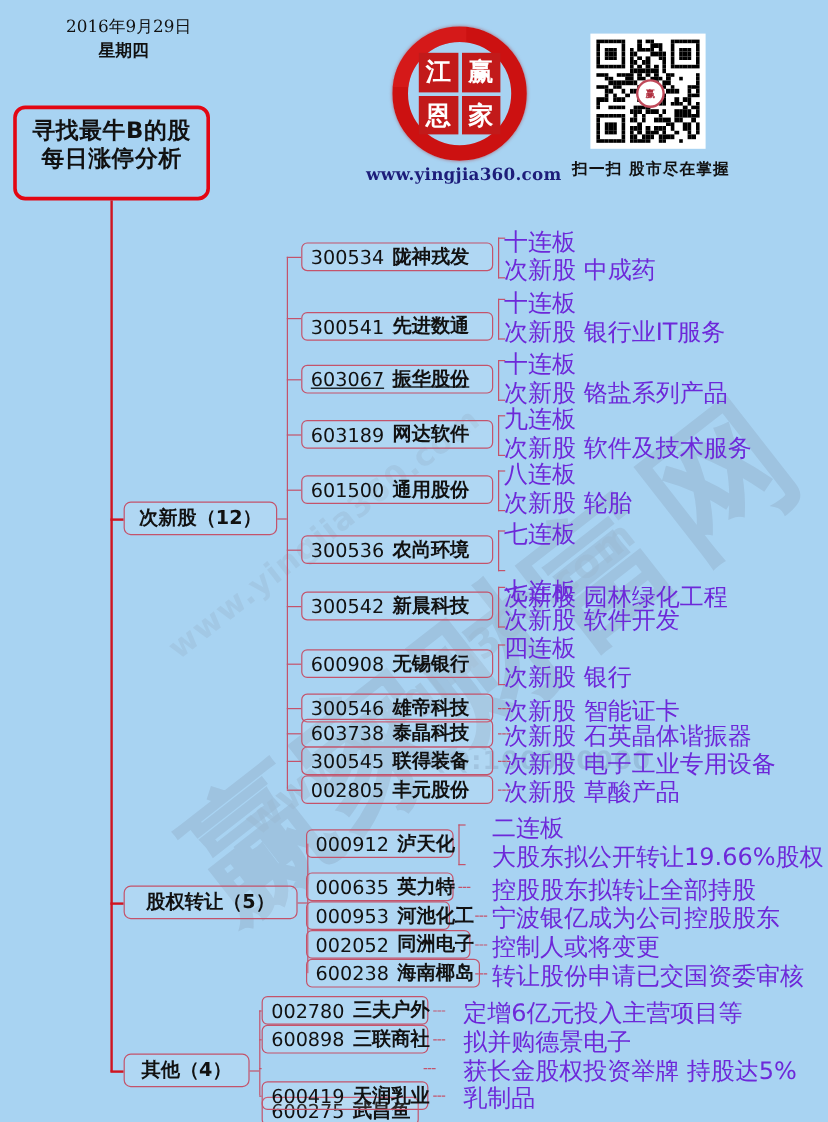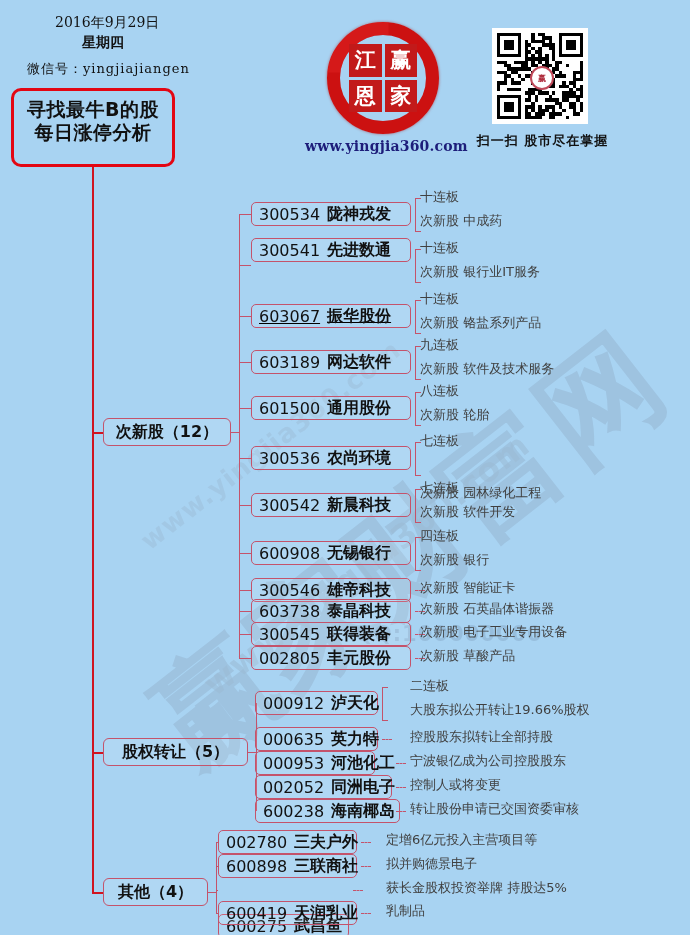--- a/index.html
+++ b/index.html
@@ -91,41 +91,40 @@
         background:rgba(255,255,255,.10);padding:0 7px;}
   .node span{font-size:16px;color:#111;white-space:nowrap;letter-spacing:0px;}
   .node .code{font-family:"DejaVu Sans","Liberation Sans",sans-serif;}
   .node .nm{font-weight:bold;margin-left:7px;}
 
   
   .vbar{position:absolute;width:1px;background:#c4536b;}
   .hbar{position:absolute;height:1px;background:#c4536b;}
 
   
-  .det{position:absolute;font-size:13px;color:#404040;white-space:nowrap;
+  .det{position:absolute;font-size:20px;color:#6d28d9;white-space:nowrap;
         letter-spacing:0px;}
 
   
   .brk{position:absolute;border-left:1px solid #c4536b;
         border-top:1px solid #c4536b;border-bottom:1px solid #c4536b;}
   .dash{position:absolute;height:1px;border-top:1px dashed #c4536b;width:10px;}
 </style>
 </head>
 <body>
 
 <div class="canvas">
 
   <div class="wm wm-big">赢家财富网</div>
   <div class="wm wm-url">www.yingjia360.com</div>
   <div class="wm wm-url2">www.yingjia360.com</div>
   <div class="wm wm-qq">QQ:100000000</div>
 
   <div class="date">2016年9月29日</div>
   <div class="weekday">星期四</div>
-  <div class="wechat">微信号：yingjiajiangen</div>
 
   <div class="logo-wrap">
     <div class="logo-ring"></div>
     <div class="seal">
       <div>江</div>
       <div>赢</div>
       <div>恩</div>
       <div>家</div>
     </div>
     <div class="site">www.yingjia360.com</div>
@@ -778,21 +777,21 @@
       <div class="hbar" style="left: 231px; top: 432px; width: 8px;"></div>
       <div class="hbar" style="left: 239px; top: 214px; width: 12px;"></div>
       <div class="node" style="left: 251px; top: 202px; width: 160px;">
         <span class="code">300534</span>
         <span class="nm">陇神戎发</span>
       </div>
       <div class="brk" style="left: 415px; top: 198px; width: 5px; height: 32px;"></div>
       <div class="det" style="left: 420px; top: 188px;">十连板</div>
       <div class="det" style="left: 420px; top: 212px;">次新股  中成药</div>
       <div class="hbar" style="left: 239px; top: 265px; width: 12px;"></div>
-      <div class="node" style="left: 251px; top: 238px; width: 160px;">
+      <div class="node" style="left: 251px; top: 260px; width: 160px;">
         <span class="code">300541</span>
         <span class="nm">先进数通</span>
       </div>
       <div class="brk" style="left: 415px; top: 249px; width: 5px; height: 32px;"></div>
       <div class="det" style="left: 420px; top: 239px;">十连板</div>
       <div class="det" style="left: 420px; top: 263px;">次新股  银行业IT服务</div>
       <div class="hbar" style="left: 239px; top: 316px; width: 12px;"></div>
       <div class="node" style="left: 251px; top: 304px; width: 160px; text-decoration: underline;">
         <span class="code">603067</span>
         <span class="nm">振华股份</span>

